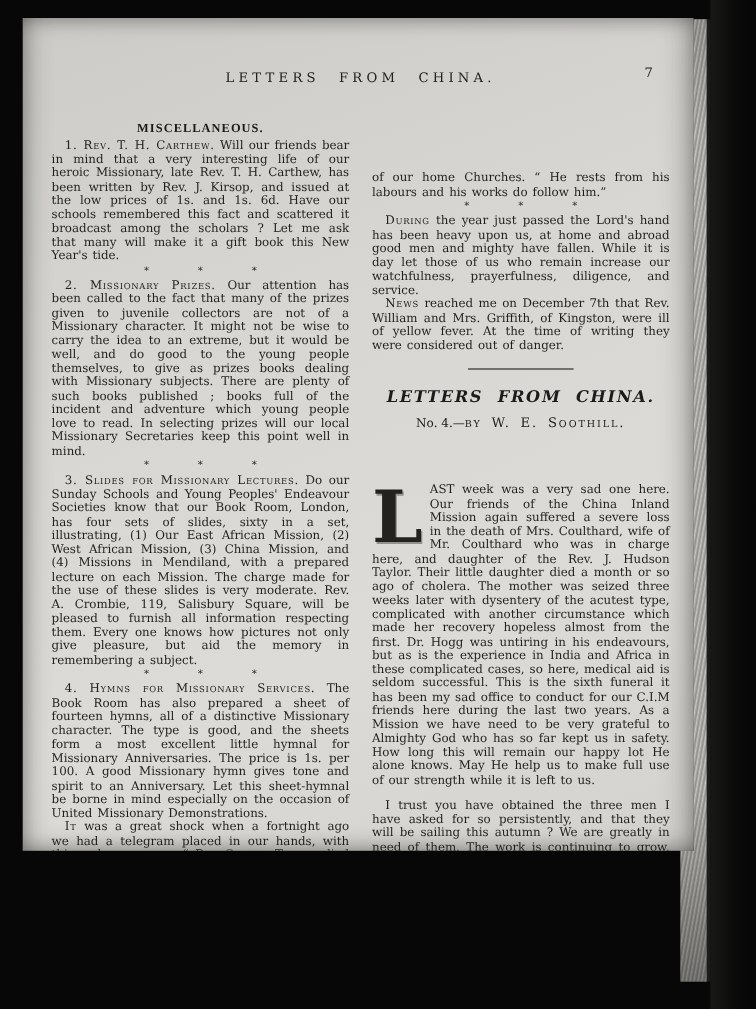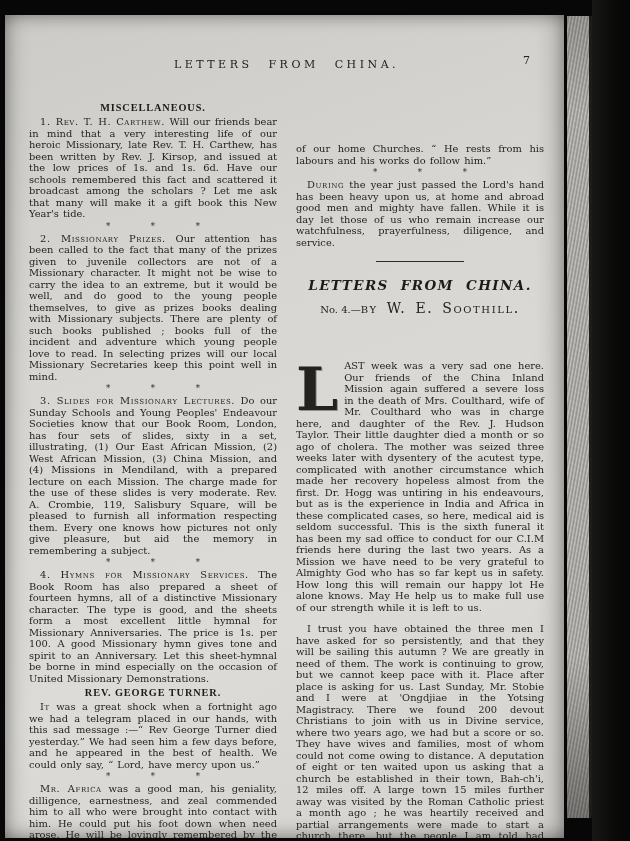--- a/index.html
+++ b/index.html
@@ -17,21 +17,21 @@
     background:
       linear-gradient(to bottom, rgba(0,0,0,.15), rgba(0,0,0,0) 12%, rgba(0,0,0,0) 80%, rgba(0,0,0,.35)),
       repeating-linear-gradient(100deg,#bdbcb8 0px,#8f8e8a 1.6px,#c9c8c4 3.2px);
     border-right:3px solid #1c1c1a;
   }
   .cover-edge{
     position:absolute;left:592px;top:0;width:38px;height:841px;
     background:linear-gradient(to right,#181816,#0a0a09 55%,#060606);
   }
   .page{
-    position:absolute;left:5px;top:15px;width:559px;height:823px;
+    position:absolute;left:19px;top:15px;width:559px;height:694px;
     background:linear-gradient(160deg,#cccbc7 0%,#d7d6d2 35%,#dcdbd7 70%,#d3d2ce 100%);
     box-shadow:
       inset 14px 0 22px -12px rgba(0,0,0,.35),
       inset -16px 0 26px -14px rgba(0,0,0,.40),
       inset 0 10px 18px -10px rgba(0,0,0,.30),
       inset 0 -12px 20px -12px rgba(0,0,0,.35);
     overflow:hidden;
     color:#1e1d1c;
   }
   .page-inner{padding:38px 20px 0 24px;}
@@ -74,21 +74,21 @@
   }
   .rule{width:88px;margin:13px auto 0;border-top:1.3px solid #2e2d2b;height:0;}
   .article-title{
     font-family:"DejaVu Serif",serif;font-style:italic;font-weight:700;
     font-size:13.5px;letter-spacing:1.4px;word-spacing:6px;
     text-align:center;margin:15px 0 7px;color:#1c1b1a;
   }
   .byline{
     text-align:center;font-size:10px;margin:0 0 9px;color:#22211f;
   }
-  .byline .by{font-variant:small-caps;letter-spacing:1.6px;word-spacing:3px;font-size:14px;}
+  .byline .by{font-variant:small-caps;letter-spacing:1.6px;word-spacing:3px;font-size:11px;}
   .dropcap{
     float:left;
     font-size:60px;line-height:52px;
     font-weight:700;
     padding:3px 6px 2px 0;
     color:#23221f;
     text-shadow:1px 1px 0 rgba(60,58,52,.45);
   }
 </style>
 </head>
@@ -116,35 +116,35 @@
           <div class="sep">* * *</div>
 
           <p class="par"><span class="sc">2. Missionary Prizes.</span> <span>Our attention has been called to the fact that many of the prizes given to juvenile collectors are not of a Missionary character.  It might not be wise to carry the idea to an extreme, but it would be well, and do good to the young people themselves, to give as prizes books dealing with Missionary subjects.  There are plenty of such books published ; books full of the incident and adventure which young people love to read.  In selecting prizes will our local Missionary Secretaries keep this point well in mind.</span></p>
           <div class="sep">* * *</div>
 
           <p class="par"><span class="sc">3. Slides for Missionary Lectures.</span> <span>Do our Sunday Schools and Young Peoples' Endeavour Societies know that our Book Room, London, has four sets of slides, sixty in a set, illustrating, (1) Our East African Mission, (2) West African Mission, (3) China Mission, and (4) Missions in Mendiland, with a prepared lecture on each Mission.  The charge made for the use of these slides is very moderate.  Rev. A. Crombie, 119, Salisbury Square, will be pleased to furnish all information respecting them.  Every one knows how pictures not only give pleasure, but aid the memory in remembering a subject.</span></p>
           <div class="sep">* * *</div>
 
           <p class="par"><span class="sc">4. Hymns for Missionary Services.</span> <span>The Book Room has also prepared a sheet of fourteen hymns, all of a distinctive Missionary character. The type is good, and the sheets form a most excellent little hymnal for Missionary Anniversaries.  The price is 1s. per 100.  A good Missionary hymn gives tone and spirit to an Anniversary.  Let this sheet-hymnal be borne in mind especially on the occasion of United Missionary Demonstrations.</span></p>
 
-          <h3 class="grot">REV. GEORGE TURNER.</h3>
 
           <p class="par"><span class="sc">It</span> <span>was a great shock when a fortnight ago we had a telegram placed in our hands, with this sad message :—“ Rev George Turner died yesterday.” We had seen him a few days before, and he appeared in the best of health.  We could only say, “ Lord, have mercy upon us.”</span></p>
           <div class="sep">* * *</div>
 
           <p class="par"><span class="sc">Mr. Africa</span> <span>was a good man, his geniality, dilligence, earnestness, and zeal commended him to all who were brought into contact with him. He could put his foot down when need arose. He will be lovingly remembered by the Missionaries on our foreign stations, as well as by the members</span></p>
         </div>
 
         <div class="col">
           <p class="par noindent">of our home Churches.  “ He rests from his labours and his works do follow him.”</p>
           <div class="sep">* * *</div>
 
           <p class="par"><span class="sc">During</span> <span>the year just passed the Lord's hand has been heavy upon us, at home and abroad good men and mighty have fallen.  While it is day let those of us who remain increase our watchfulness, prayerfulness, diligence, and service.</span></p>
 
 
+          <p class="par"><span class="sc">News</span> <span>reached me on December 7th that Rev. William and Mrs. Griffith, of Kingston, were ill of yellow fever.  At the time of writing they were considered out of danger.</span></p>
 
           <div class="rule"></div>
 
           <h2 class="article-title">LETTERS FROM CHINA.</h2>
           <div class="byline"><span>No. 4.—</span><span class="by">by W. E. Soothill.</span></div>
 
           <p class="par noindent"><span class="dropcap">L</span><span>AST week was a very sad one here.  Our friends of the China Inland Mission again suffered a severe loss in the death of Mrs. Coulthard, wife of Mr. Coulthard who was in charge here, and daughter of the Rev. J. Hudson Taylor.  Their little daughter died a month or so ago of cholera.  The mother was seized three weeks later with dysentery of the acutest type, complicated with another circumstance which made her recovery hopeless almost from the first.  Dr. Hogg was untiring in his endeavours, but as is the experience in India and Africa in these complicated cases, so here, medical aid is seldom successful. This is the sixth funeral it has been my sad office to conduct for our C.I.M friends here during the last two years.  As a Mission we have need to be very grateful to Almighty God who has so far kept us in safety.  How long this will remain our happy lot He alone knows.  May He help us to make full use of our strength while it is left to us.</span></p>
 
           <p class="par spaced">I trust you have obtained the three men I have asked for so persistently, and that they will be sailing this autumn ?  We are greatly in need of them.  The work is continuing to grow, but we cannot keep pace with it.  Place after place is asking for us.  Last Sunday, Mr. Stobie and I were at 'Ongdjiae in the Yotsing Magistracy.  There we found 200 devout Christians to join with us in Divine service, where two years ago, we had but a score or so.  They have wives and families, most of whom could not come owing to distance.  A deputation of eight or ten waited upon us asking that a church be established in their town, Bah-ch'i, 12 miles off.  A large town 15 miles further away was visited by the Roman Catholic priest a month ago ; he was heartily received and partial arrangements were made to start a church there, but the people I am told had mistaken him for myself and now hold aloof to see if we are willing to start.</p>
         </div>

